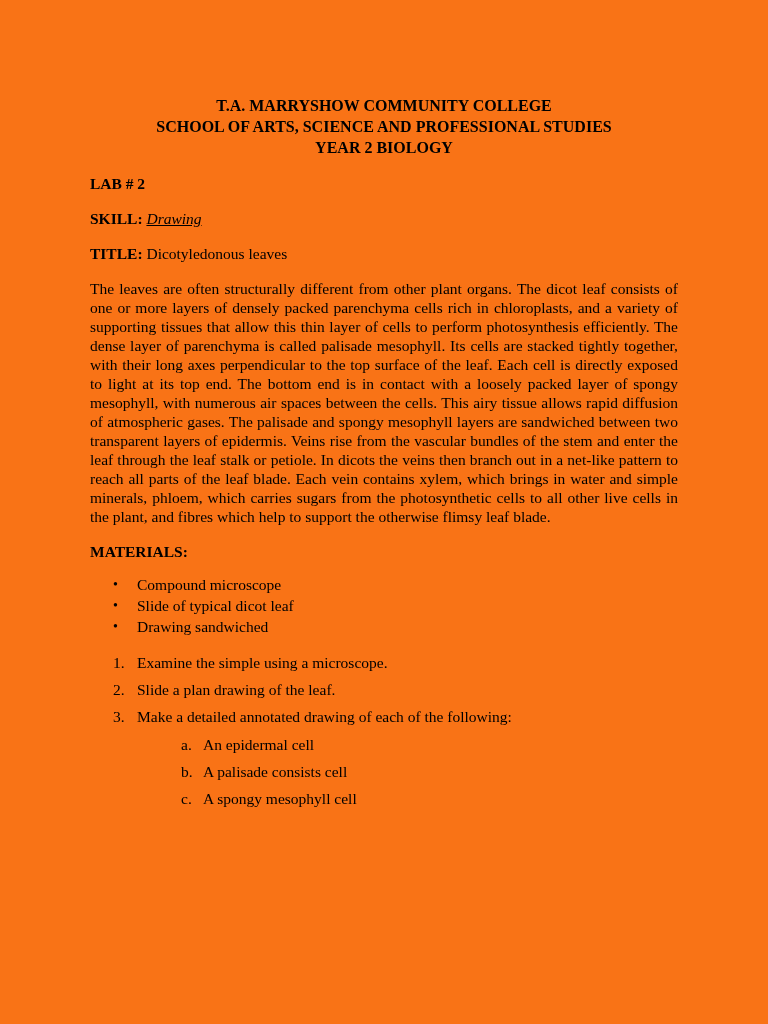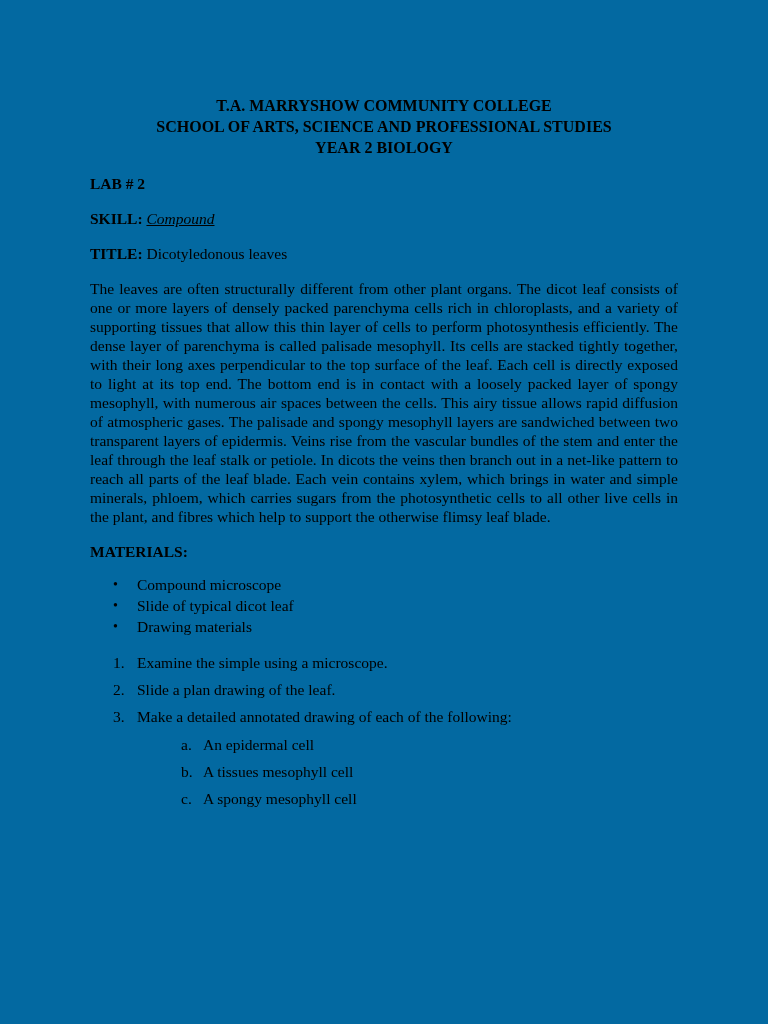--- a/index.html
+++ b/index.html
@@ -13,21 +13,21 @@
     overflow: hidden;
     font-family: "Liberation Serif", "DejaVu Serif", serif;
     color: #000000;
     -webkit-font-smoothing: antialiased;
   }
   .doc {
     box-sizing: border-box;
     width: 768px;
     height: 1024px;
     padding: 95px 90px 30px 90px;
-    background: #0369a1;
+    background: #f97316;
   }
   .hdr {
     text-align: center;
     font-weight: bold;
     font-size: 16px;
     line-height: 21px;
   }
   .line {
     white-space: nowrap;
   }
@@ -102,21 +102,21 @@
     <div class="line">SCHOOL OF ARTS, SCIENCE AND PROFESSIONAL STUDIES</div>
     <div class="line">YEAR 2 BIOLOGY</div>
   </div>
 
   <div class="block lab">
     <span class="b">LAB # 2</span>
   </div>
 
   <div class="block">
     <span class="b">SKILL:</span>
-    <span class="skill-value">Compound</span>
+    <span class="skill-value">Drawing</span>
   </div>
 
   <div class="block">
     <span class="b">TITLE:</span>
     <span>Dicotyledonous leaves</span>
   </div>
 
 
   <div class="block">
     <div class="theory-body">The leaves are often structurally different from other plant organs. The dicot leaf consists of one or more layers of densely packed parenchyma cells rich in chloroplasts, and a variety of supporting tissues that allow this thin layer of cells to perform photosynthesis efficiently. The dense layer of parenchyma is called palisade mesophyll. Its cells are stacked tightly together, with their long axes perpendicular to the top surface of the leaf. Each cell is directly exposed to light at its top end. The bottom end is in contact with a loosely packed layer of spongy mesophyll, with numerous air spaces between the cells. This airy tissue allows rapid diffusion of atmospheric gases. The palisade and spongy mesophyll layers are sandwiched between two transparent layers of epidermis.  Veins rise from the vascular bundles of the stem and enter the leaf through the leaf stalk or petiole. In dicots the veins then branch out in a net-like pattern to reach all parts of the leaf blade. Each vein contains xylem, which brings in water and simple minerals, phloem, which carries sugars from the photosynthetic cells to all other live cells in the plant, and fibres which help to support the otherwise flimsy leaf blade.</div>
@@ -128,21 +128,21 @@
       <div class="li">
         <span class="marker">•</span>
         <span>Compound microscope</span>
       </div>
       <div class="li">
         <span class="marker">•</span>
         <span>Slide of typical dicot leaf</span>
       </div>
       <div class="li">
         <span class="marker">•</span>
-        <span>Drawing materials</span>
+        <span>Drawing sandwiched</span>
       </div>
     </div>
   </div>
 
   <div class="block">
     <div class="list steps">
       <div class="li">
         <span class="marker">1.</span>
         <span>Examine the simple using a microscope.</span>
       </div>
@@ -154,21 +154,21 @@
         <span class="marker">3.</span>
         <span>Make a detailed annotated drawing of each of the following:</span>
       </div>
       <div class="substeps">
         <div class="li">
           <span class="marker">a.</span>
           <span>An epidermal cell</span>
         </div>
         <div class="li">
           <span class="marker">b.</span>
-          <span>A tissues mesophyll cell</span>
+          <span>A palisade consists cell</span>
         </div>
         <div class="li">
           <span class="marker">c.</span>
           <span>A spongy mesophyll cell</span>
         </div>
       </div>
     </div>
   </div>
 
 </div>

